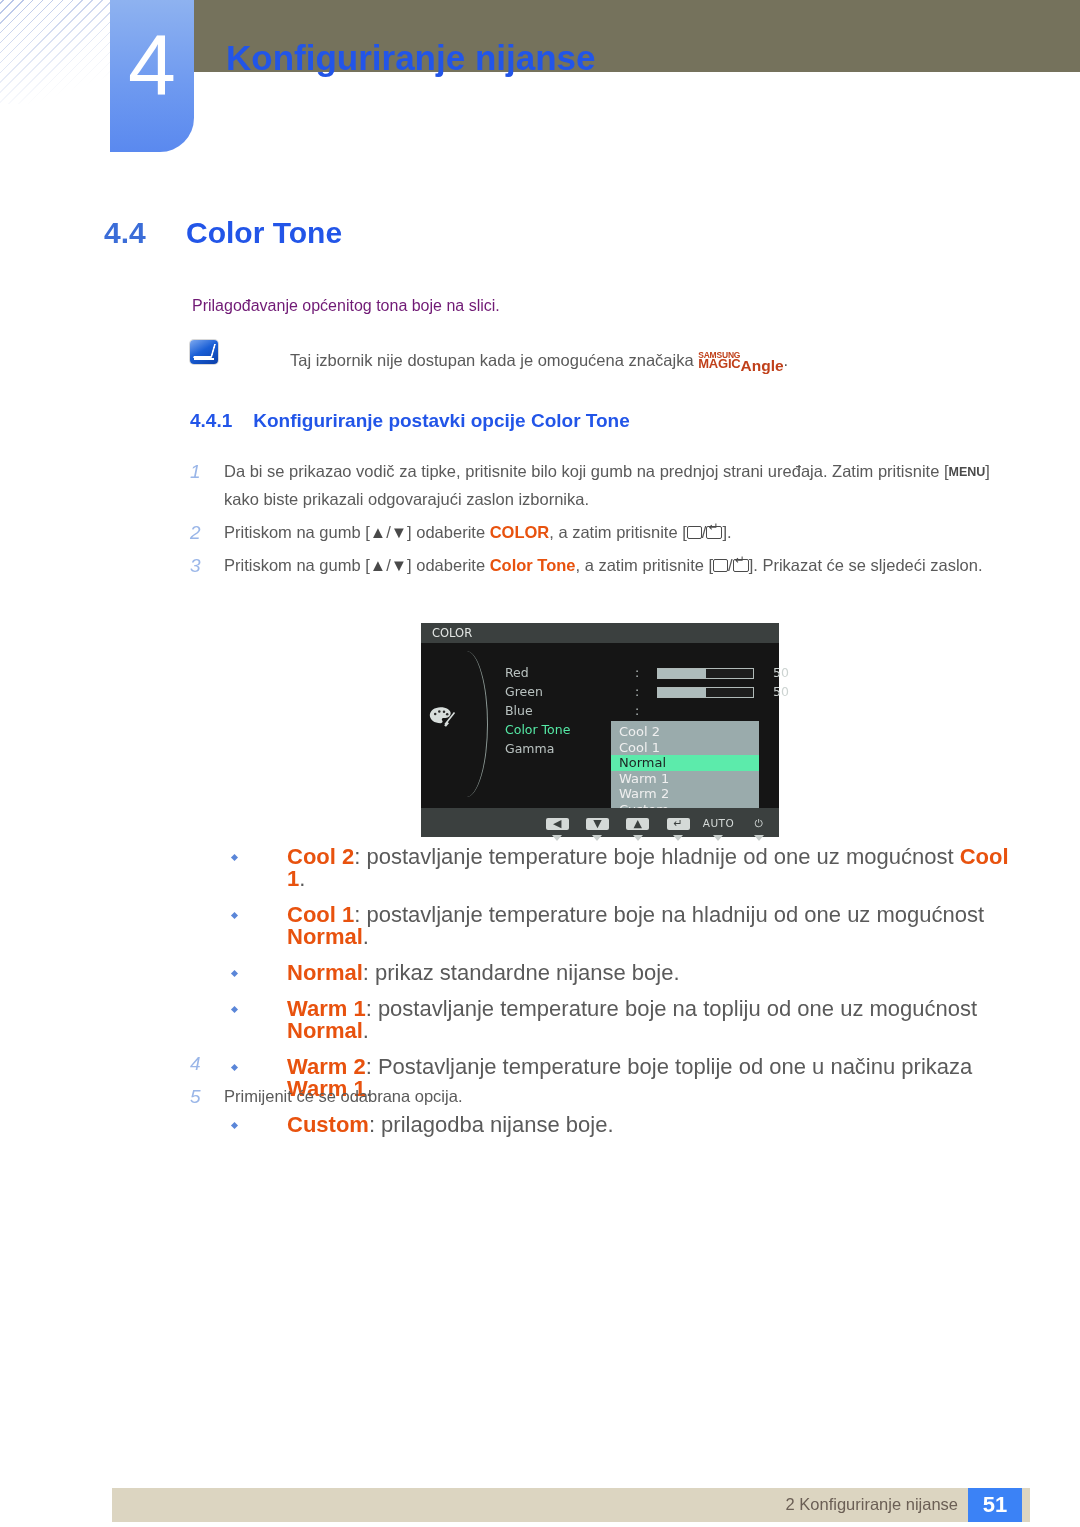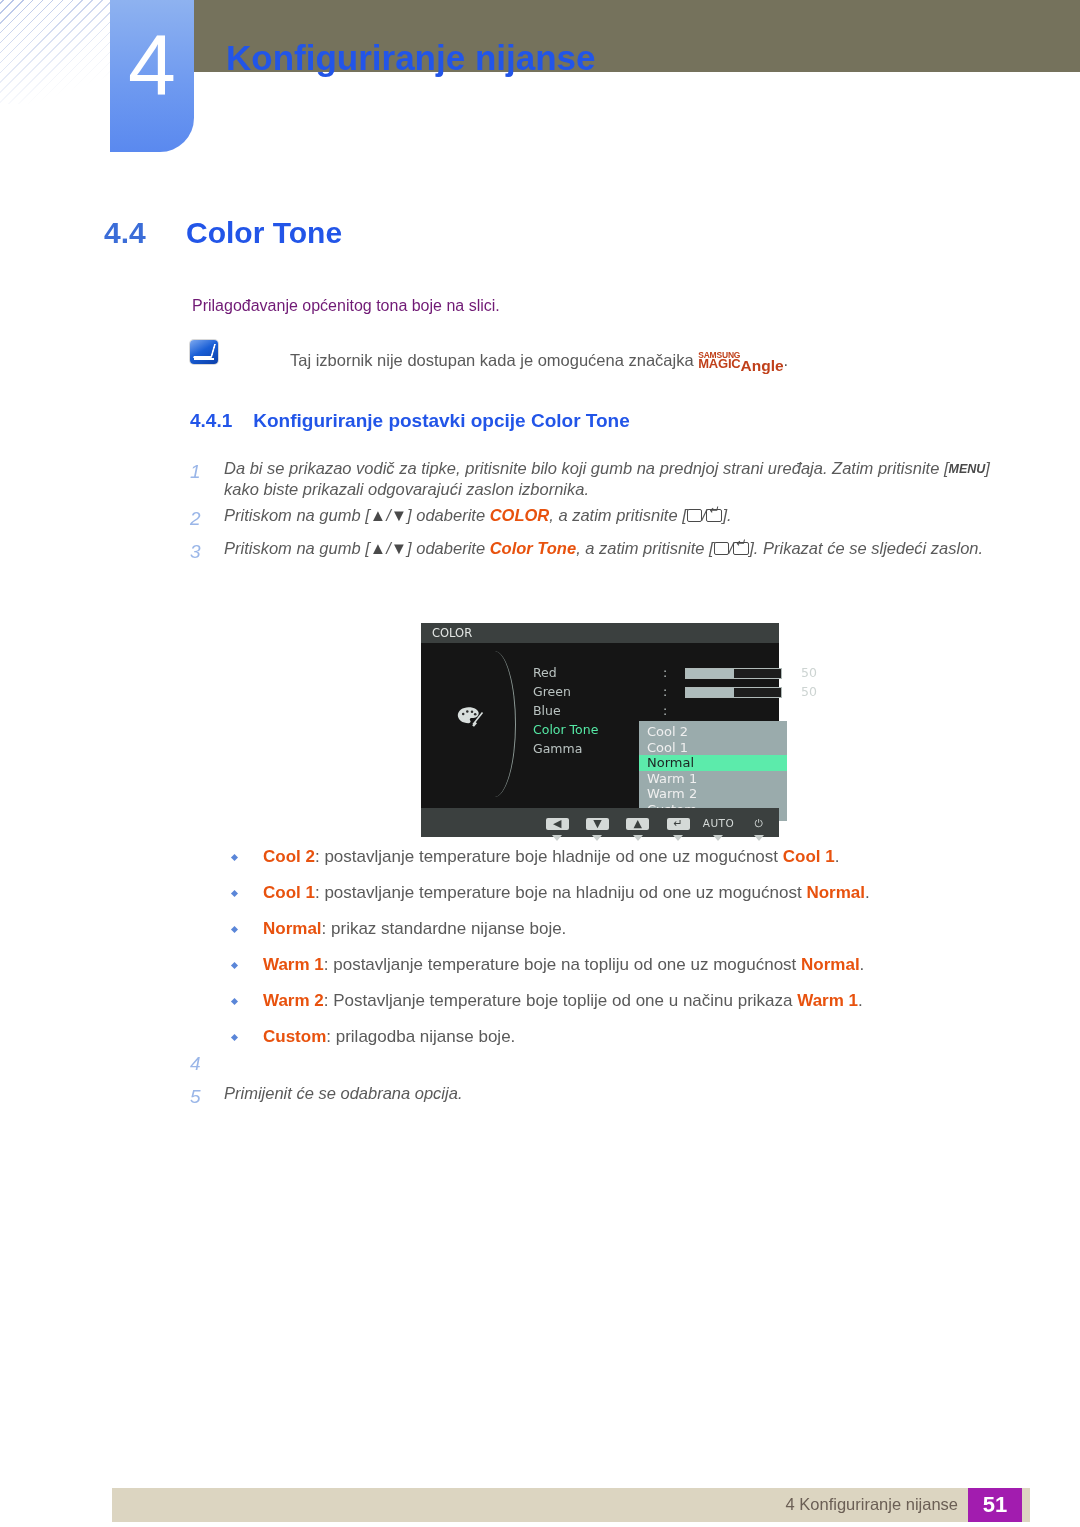--- a/index.html
+++ b/index.html
@@ -156,22 +156,21 @@
   .step-num {
     flex: 0 0 34px;
     font-size: 19px;
     font-style: italic;
     color: #9ab6e8;
     line-height: 27px;
   }
   .step-body {
     font-size: 16.5px;
     color: #5a5a5a;
-    line-height: 20px;
-    font-style: italic;
+    line-height: 27px;
   }
   .steps-tail { position: absolute; left: 190px; top: 1050px; width: 820px; }
 
   .kw { color: #e8520e; font-weight: bold; }
   .menukey {
     display: inline-block;
     font-size: 12.5px;
     font-weight: bold;
     color: #4a4a4a;
     letter-spacing: 0px;
@@ -205,40 +204,40 @@
   
   .bullets { position: absolute; left: 232px; top: 846px; width: 790px; }
   .blt { display: flex; margin-bottom: 14px; align-items: flex-start; }
   .blt-dot {
     flex: 0 0 auto;
     width: 5px; height: 5px;
     background: #5a86d8;
     transform: rotate(45deg);
     margin: 9px 26px 0 0;
   }
-  .blt-txt { font-size: 17px; color: #5a5a5a; line-height: 22px; }
+  .blt-txt { font-size: 22px; color: #5a5a5a; line-height: 22px; margin-left: 24px; }
 
   
   .osd {
     position: absolute;
     left: 421px; top: 623px;
     width: 358px; height: 214px;
     background: #151515;
     font-family: "DejaVu Sans", sans-serif;
   }
   .osd-title {
     height: 20px;
     background: #3b403f;
     color: #e3e6e4;
     font-size: 11.5px;
     line-height: 20px;
     padding-left: 11px;
     box-sizing: border-box;
   }
-  .osd-mid { position: relative; height: 121px; margin-left: 28px; }
+  .osd-mid { position: relative; height: 121px; }
   .osd-arc {
     position: absolute;
     left: 36px; top: 8px;
     width: 30px; height: 146px;
     border-right: 1.4px solid #8d9a96;
     border-radius: 0 70% 70% 0 / 0 50% 50% 0;
   }
   .palette {
     position: absolute;
     left: 7px; top: 62px;
@@ -348,21 +347,21 @@
   .footer-text {
     position: absolute;
     right: 122px; top: 1495px;
     font-size: 16.5px;
     color: #6b5f55;
   }
   .footer-page {
     position: absolute;
     left: 968px; top: 1488px;
     width: 54px; height: 34px;
-    background: #a21caf;
+    background: #3b82f6;
     color: #ffffff;
     font-size: 22px;
     font-weight: bold;
     text-align: center;
     line-height: 34px;
   }
 </style>
 </head>
 <body>
 
@@ -498,14 +497,14 @@
     <div class="step">
       <div class="step-num">4</div>
     </div>
     <div class="step">
       <div class="step-num">5</div>
       <div class="step-body"><span>Primijenit će se odabrana opcija.</span></div>
     </div>
   </div>
 
 <div class="footer-bar"></div>
-<div class="footer-text">4 Konfiguriranje nijanse</div>
+<div class="footer-text">2 Konfiguriranje nijanse</div>
 <div class="footer-page">51</div>
 
 </body></html>

